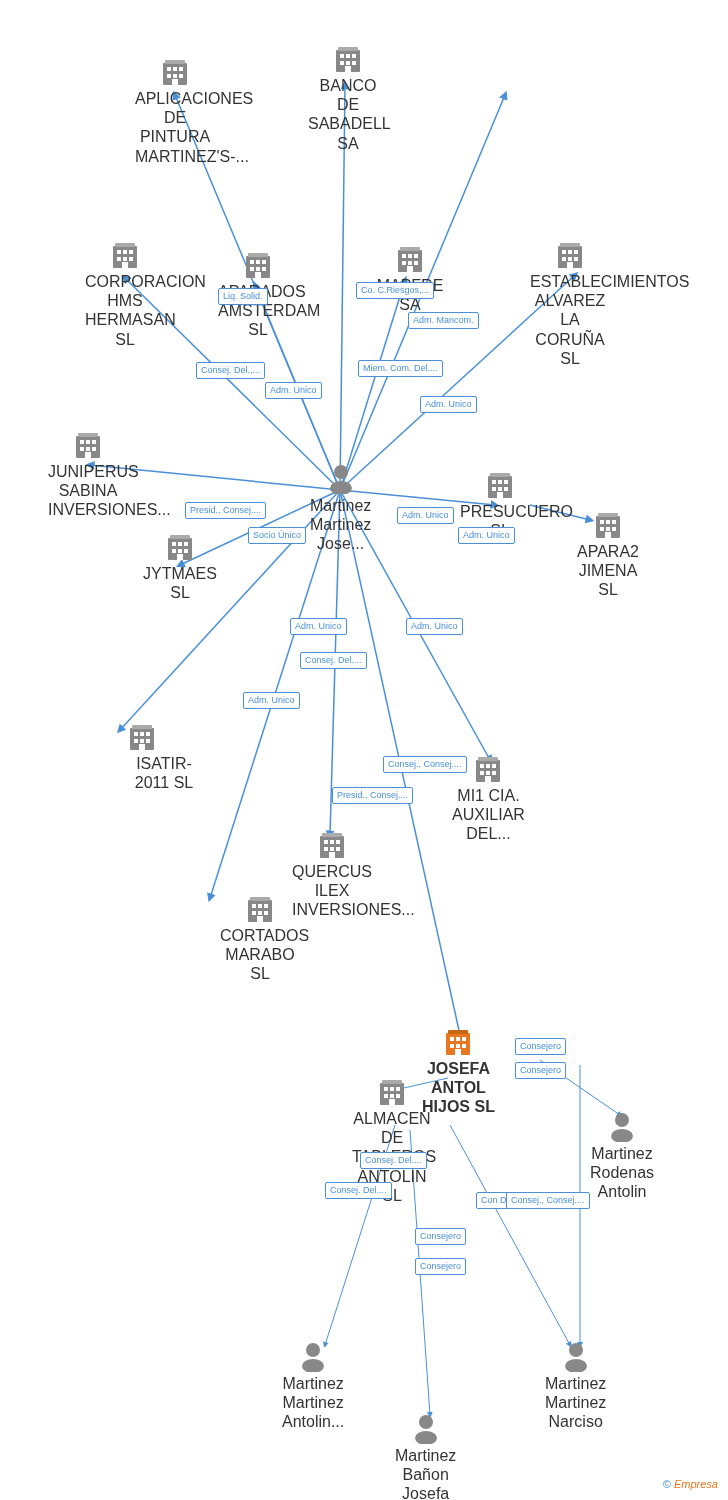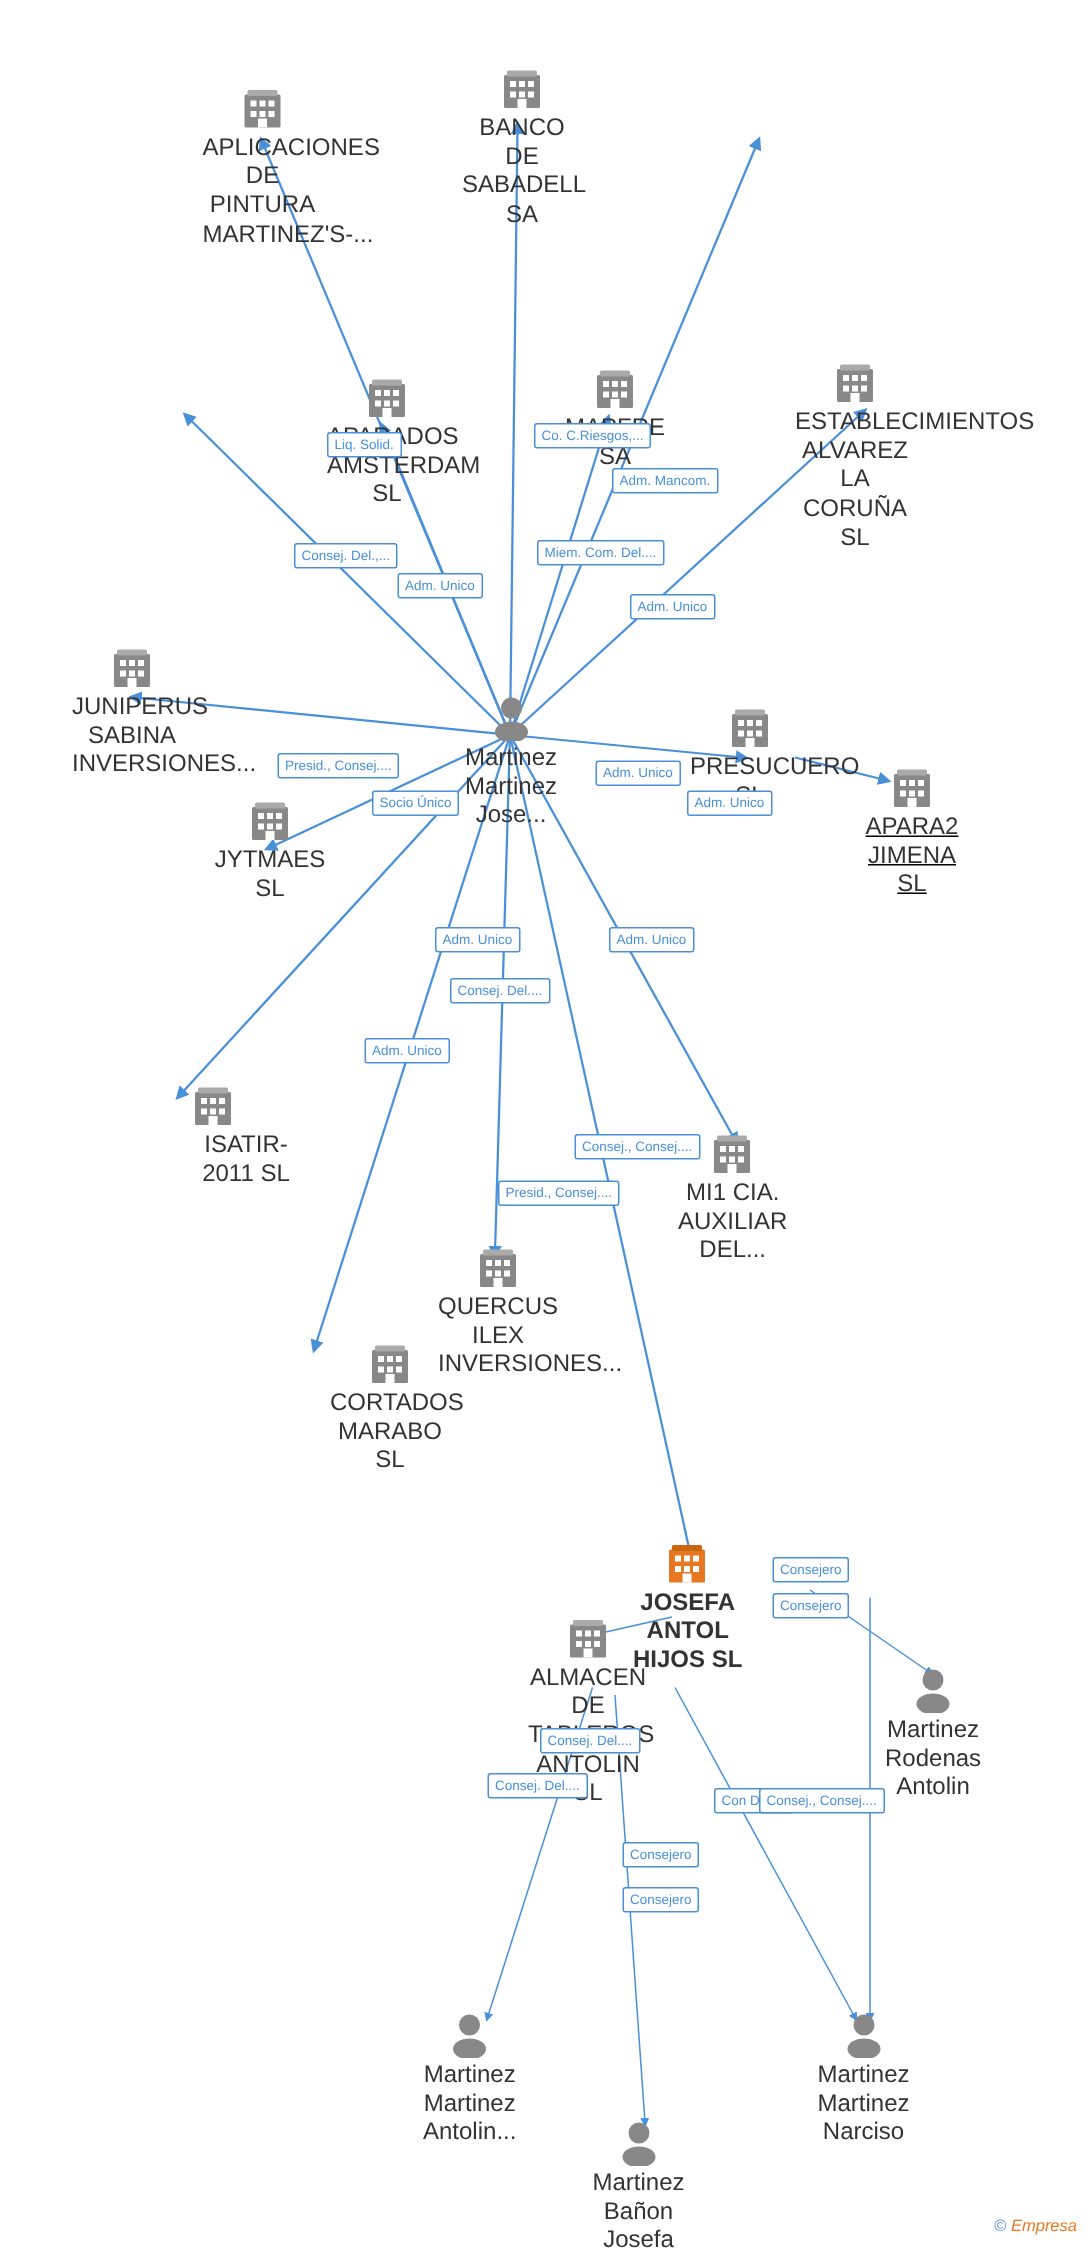--- a/index.html
+++ b/index.html
@@ -160,20 +160,36 @@
       <rect x="14" y="19" width="4" height="4" fill="#fff"></rect>
       <rect x="20" y="19" width="4" height="4" fill="#fff"></rect>
       <rect x="13" y="24" width="6" height="6" fill="#fff"></rect>
       <rect x="6" y="5" width="20" height="4" fill="#aaa" rx="1"></rect>
     </svg>
     <div class="node-label" style="white-space:pre-line;">BANCO DE
 SABADELL SA</div>
   </div>
 
 
+  <div class="node" style="left:85px;top:238px;">
+    <svg class="building-icon" viewBox="0 0 32 32">
+      <rect x="4" y="8" width="24" height="22" fill="#888" rx="1"></rect>
+      <rect x="8" y="12" width="4" height="4" fill="#fff"></rect>
+      <rect x="14" y="12" width="4" height="4" fill="#fff"></rect>
+      <rect x="20" y="12" width="4" height="4" fill="#fff"></rect>
+      <rect x="8" y="19" width="4" height="4" fill="#fff"></rect>
+      <rect x="14" y="19" width="4" height="4" fill="#fff"></rect>
+      <rect x="20" y="19" width="4" height="4" fill="#fff"></rect>
+      <rect x="13" y="24" width="6" height="6" fill="#fff"></rect>
+      <rect x="6" y="5" width="20" height="4" fill="#aaa" rx="1"></rect>
+    </svg>
+    <div class="node-label" style="white-space:pre-line;">CORPORACION
+HMS
+HERMASAN SL</div>
+  </div>
 
   <div class="node" style="left:218px;top:248px;">
     <svg class="building-icon" viewBox="0 0 32 32">
       <rect x="4" y="8" width="24" height="22" fill="#888" rx="1"></rect>
       <rect x="8" y="12" width="4" height="4" fill="#fff"></rect>
       <rect x="14" y="12" width="4" height="4" fill="#fff"></rect>
       <rect x="20" y="12" width="4" height="4" fill="#fff"></rect>
       <rect x="8" y="19" width="4" height="4" fill="#fff"></rect>
       <rect x="14" y="19" width="4" height="4" fill="#fff"></rect>
       <rect x="20" y="19" width="4" height="4" fill="#fff"></rect>
@@ -257,21 +273,21 @@
       <rect x="20" y="12" width="4" height="4" fill="#fff"></rect>
       <rect x="8" y="19" width="4" height="4" fill="#fff"></rect>
       <rect x="14" y="19" width="4" height="4" fill="#fff"></rect>
       <rect x="20" y="19" width="4" height="4" fill="#fff"></rect>
       <rect x="13" y="24" width="6" height="6" fill="#fff"></rect>
       <rect x="6" y="5" width="20" height="4" fill="#aaa" rx="1"></rect>
     </svg>
     <div class="node-label" style="white-space:pre-line;">PRESUCUERO SL</div>
   </div>
 
-  <div class="node" style="left:568px;top:508px;text-decoration:underline;">
+  <div class="node" style="left:568px;top:508px;">
     <svg class="building-icon" viewBox="0 0 32 32">
       <rect x="4" y="8" width="24" height="22" fill="#888" rx="1"></rect>
       <rect x="8" y="12" width="4" height="4" fill="#fff"></rect>
       <rect x="14" y="12" width="4" height="4" fill="#fff"></rect>
       <rect x="20" y="12" width="4" height="4" fill="#fff"></rect>
       <rect x="8" y="19" width="4" height="4" fill="#fff"></rect>
       <rect x="14" y="19" width="4" height="4" fill="#fff"></rect>
       <rect x="20" y="19" width="4" height="4" fill="#fff"></rect>
       <rect x="13" y="24" width="6" height="6" fill="#fff"></rect>
       <rect x="6" y="5" width="20" height="4" fill="#aaa" rx="1"></rect>

